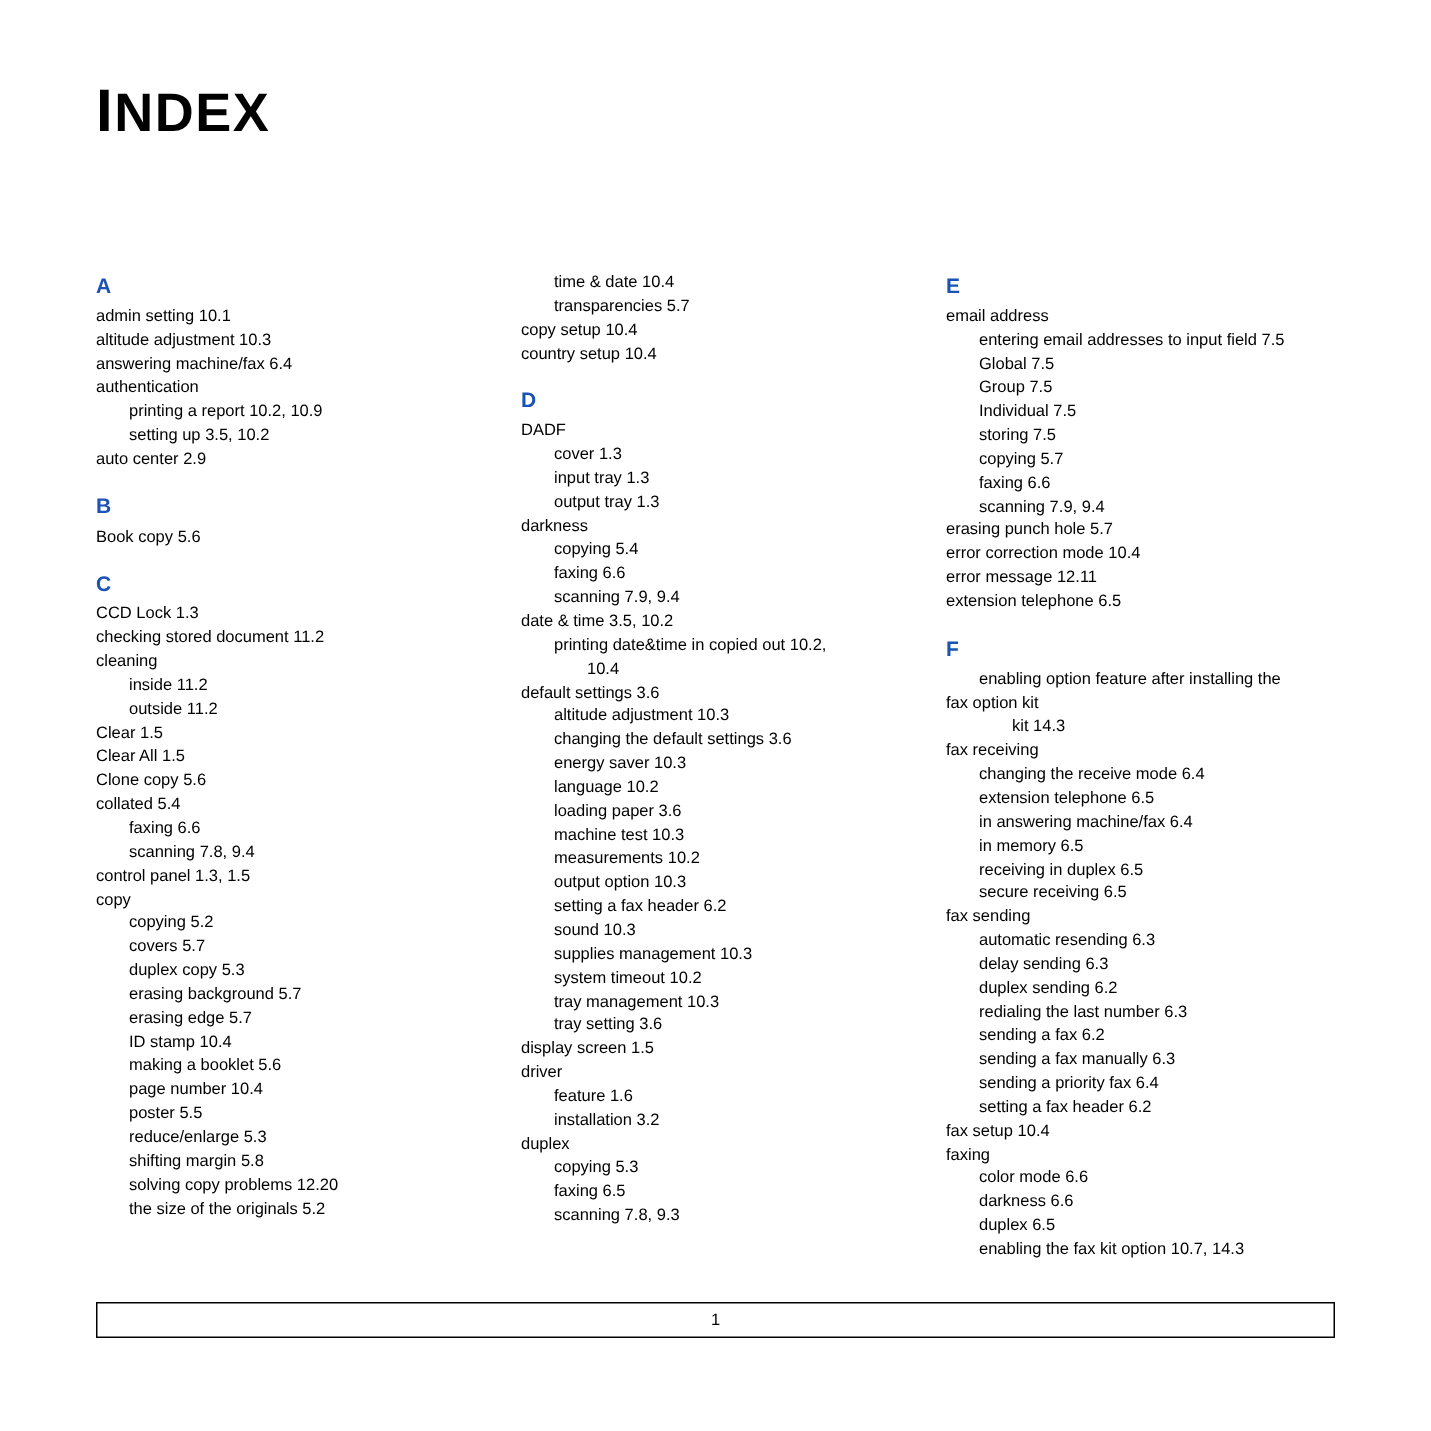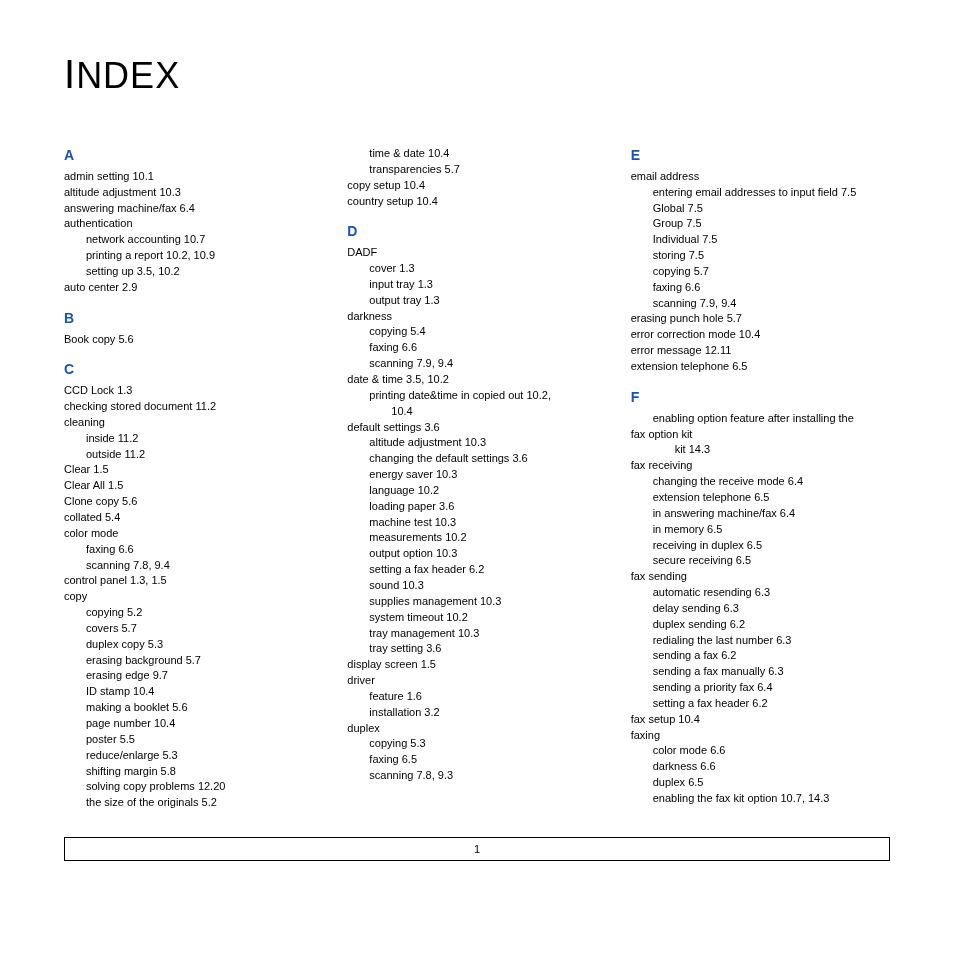--- a/index.html
+++ b/index.html
@@ -6,23 +6,23 @@
     font-family: Arial, Helvetica, sans-serif;
     background: #fff;
     margin: 0;
     padding: 52px 64px 40px 64px;
     width: 954px;
     box-sizing: border-box;
     color: #000;
   }
   h1.title {
     font-size: 36px;
-    font-weight: normal;
+    font-weight: bold;
     letter-spacing: 1px;
-    margin: 0 0 49px 0;
+    margin: 0 0 84px 0;
   }
   h1.title .cap { font-size: 40px; }
   .columns {
     display: flex;
     gap: 24px;
   }
   .col { flex: 1; font-size: 11px; line-height: 1.35; }
   .letter {
     color: #1a52b5;
     font-weight: bold;
@@ -46,46 +46,44 @@
 
 <h1 class="title"><span class="cap">I</span><span>NDEX</span></h1>
 
 <div class="columns" id="cols">
     <div class="col">
       <div class="letter">A</div>
       <div class="entry ">admin setting  10.1</div>
       <div class="entry ">altitude adjustment  10.3</div>
       <div class="entry ">answering machine/fax  6.4</div>
       <div class="entry ">authentication</div>
-      <div class="entry sub">network accounting  10.7</div>
       <div class="entry sub">printing a report  10.2, 10.9</div>
       <div class="entry sub">setting up  3.5, 10.2</div>
       <div class="entry ">auto center  2.9</div>
       <div class="letter">B</div>
       <div class="entry ">Book copy  5.6</div>
       <div class="letter">C</div>
       <div class="entry ">CCD Lock  1.3</div>
       <div class="entry ">checking stored document  11.2</div>
       <div class="entry ">cleaning</div>
       <div class="entry sub">inside  11.2</div>
       <div class="entry sub">outside  11.2</div>
       <div class="entry ">Clear  1.5</div>
       <div class="entry ">Clear All  1.5</div>
       <div class="entry ">Clone copy  5.6</div>
       <div class="entry ">collated  5.4</div>
-      <div class="entry ">color mode</div>
       <div class="entry sub">faxing  6.6</div>
       <div class="entry sub">scanning  7.8, 9.4</div>
       <div class="entry ">control panel  1.3, 1.5</div>
       <div class="entry ">copy</div>
       <div class="entry sub">copying  5.2</div>
       <div class="entry sub">covers  5.7</div>
       <div class="entry sub">duplex copy  5.3</div>
       <div class="entry sub">erasing background  5.7</div>
-      <div class="entry sub">erasing edge  9.7</div>
+      <div class="entry sub">erasing edge  5.7</div>
       <div class="entry sub">ID stamp  10.4</div>
       <div class="entry sub">making a booklet  5.6</div>
       <div class="entry sub">page number  10.4</div>
       <div class="entry sub">poster  5.5</div>
       <div class="entry sub">reduce/enlarge  5.3</div>
       <div class="entry sub">shifting margin  5.8</div>
       <div class="entry sub">solving copy problems  12.20</div>
       <div class="entry sub">the size of the originals  5.2</div>
     </div>
     <div class="col">

